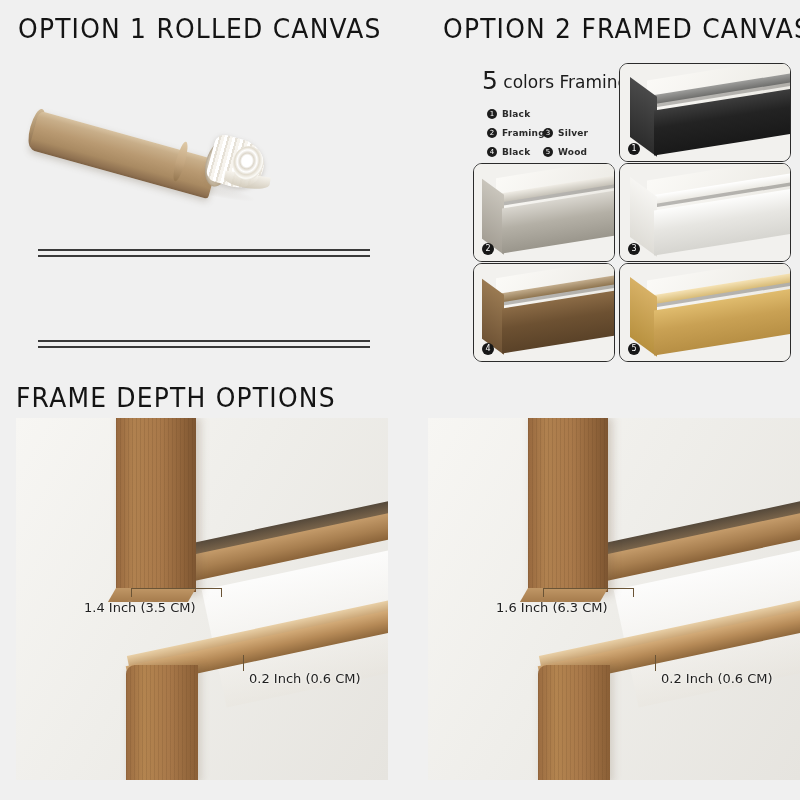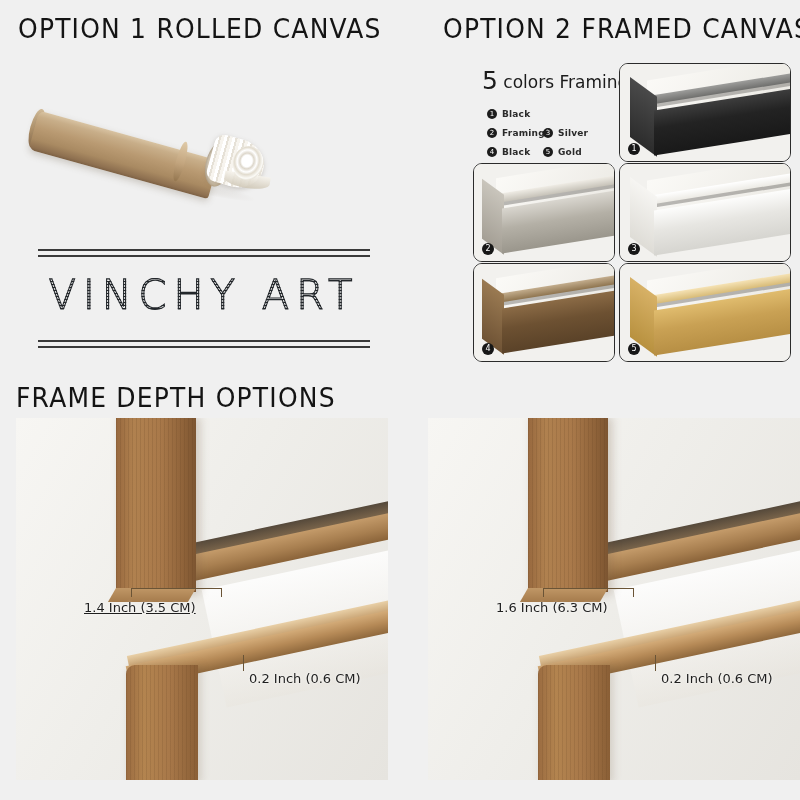--- a/index.html
+++ b/index.html
@@ -470,21 +470,21 @@
     border-left: 1px solid #6a5436;
     border-right: 1px solid #6a5436;
     border-top: 1px solid #6a5436;
   }
   .dim-tick {
     position: absolute;
     width: 1px;
     background: #6a5436;
   }
 
-  #dim-left-depth  { left: 84px;  top: 600px; text-decoration: underline; }
+  #dim-left-depth  { left: 84px;  top: 600px; }
   #dim-left-thin   { left: 249px; top: 671px; }
   #dim-right-depth { left: 496px; top: 600px; }
   #dim-right-thin  { left: 661px; top: 671px; }
 </style>
 </head>
 <body>
 
 <div class="heading" id="heading-option1">OPTION 1 ROLLED CANVAS</div>
 
 <div id="tube-photo">
@@ -496,21 +496,20 @@
     <div class="tube-mouth"></div>
     <div class="canvas-roll"></div>
     <div class="canvas-edge"></div>
     <div class="canvas-spiral"></div>
   </div>
 </div>
 
 <div id="logo-block">
   <div class="logo-rule" id="logo-rule-top-1"></div>
   <div class="logo-rule" id="logo-rule-top-2"></div>
-  <div id="logo-text">VINCHY ART</div>
   <div class="logo-rule" id="logo-rule-bot-1"></div>
   <div class="logo-rule" id="logo-rule-bot-2"></div>
 </div>
 
 <div class="heading" id="heading-option2">OPTION 2 FRAMED CANVAS</div>
 
 <div id="framing-title">
   <span class="big">5</span><span class="small"> colors Framing</span>
 </div>
 
@@ -531,21 +530,21 @@
       <span class="legend-label">Silver</span>
     </div>
   </div>
   <div class="legend-row">
     <div class="legend-item">
       <span class="legend-bullet">4</span>
       <span class="legend-label">Black</span>
     </div>
     <div class="legend-item">
       <span class="legend-bullet">5</span>
-      <span class="legend-label">Gold</span>
+      <span class="legend-label">Wood</span>
     </div>
   </div>
 </div>
 
 <div class="swatch c-black" id="swatch-1">
   <div class="sw-scene">
     <div class="sw-canvas"></div>
     <div class="sw-gap"></div>
     <div class="sw-bevel"></div>
     <div class="sw-left"></div>

